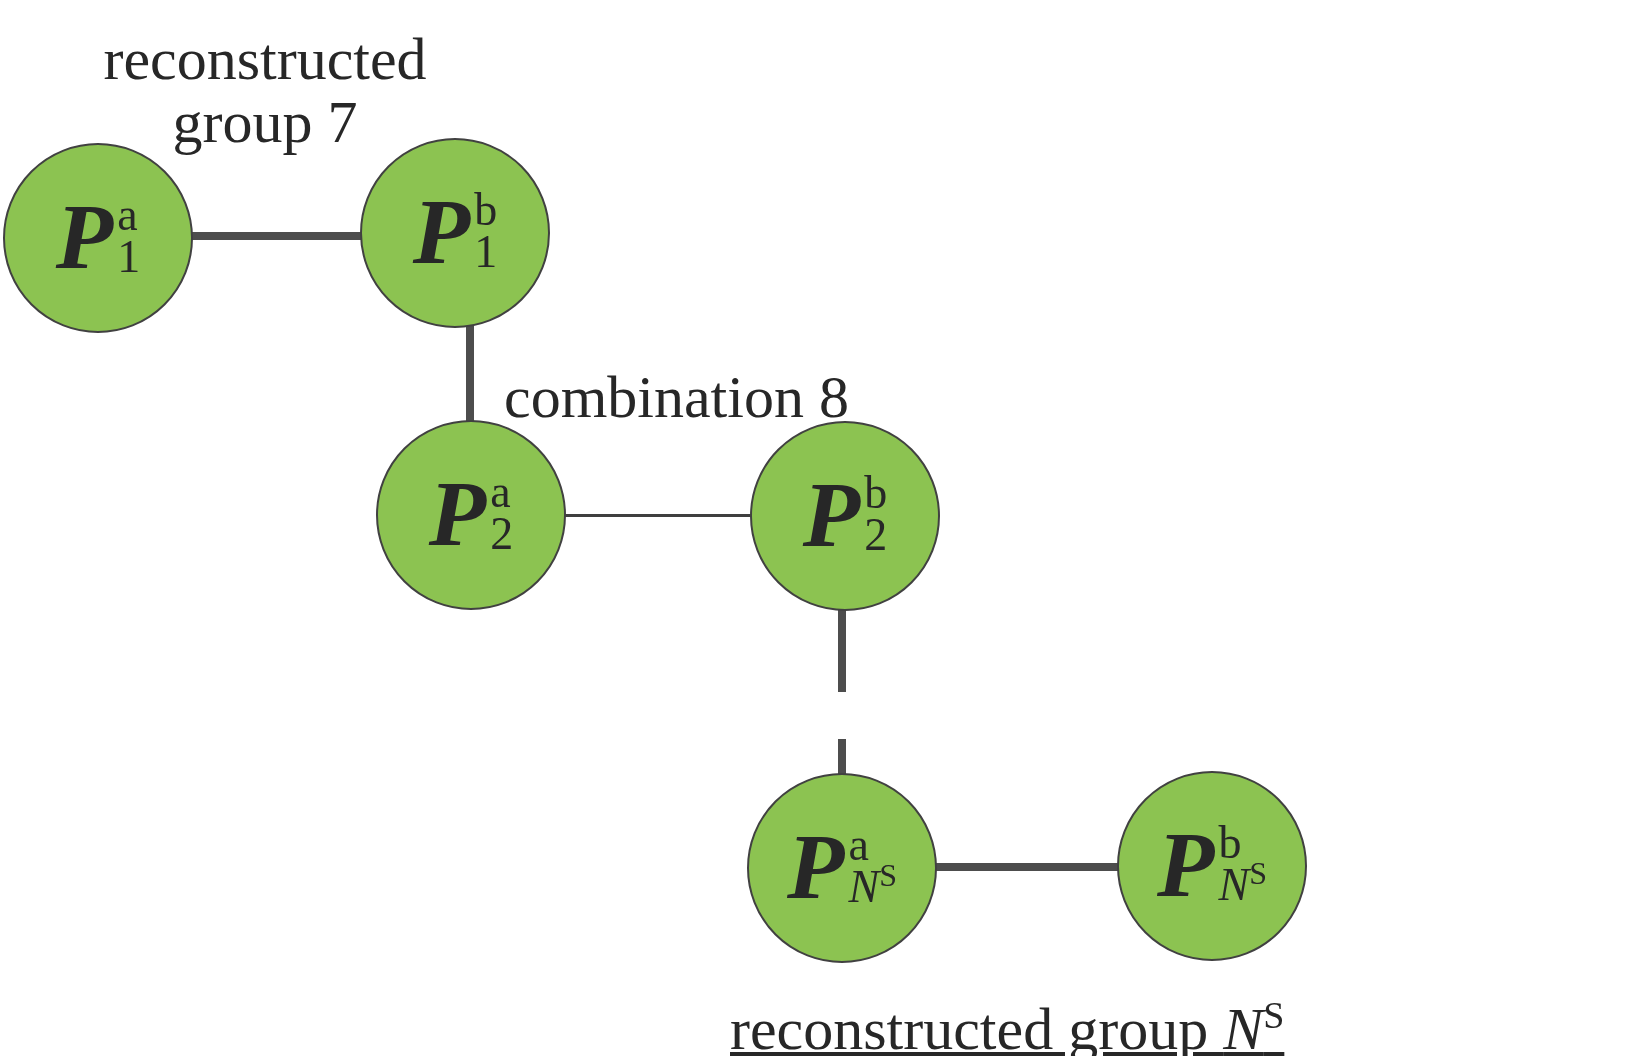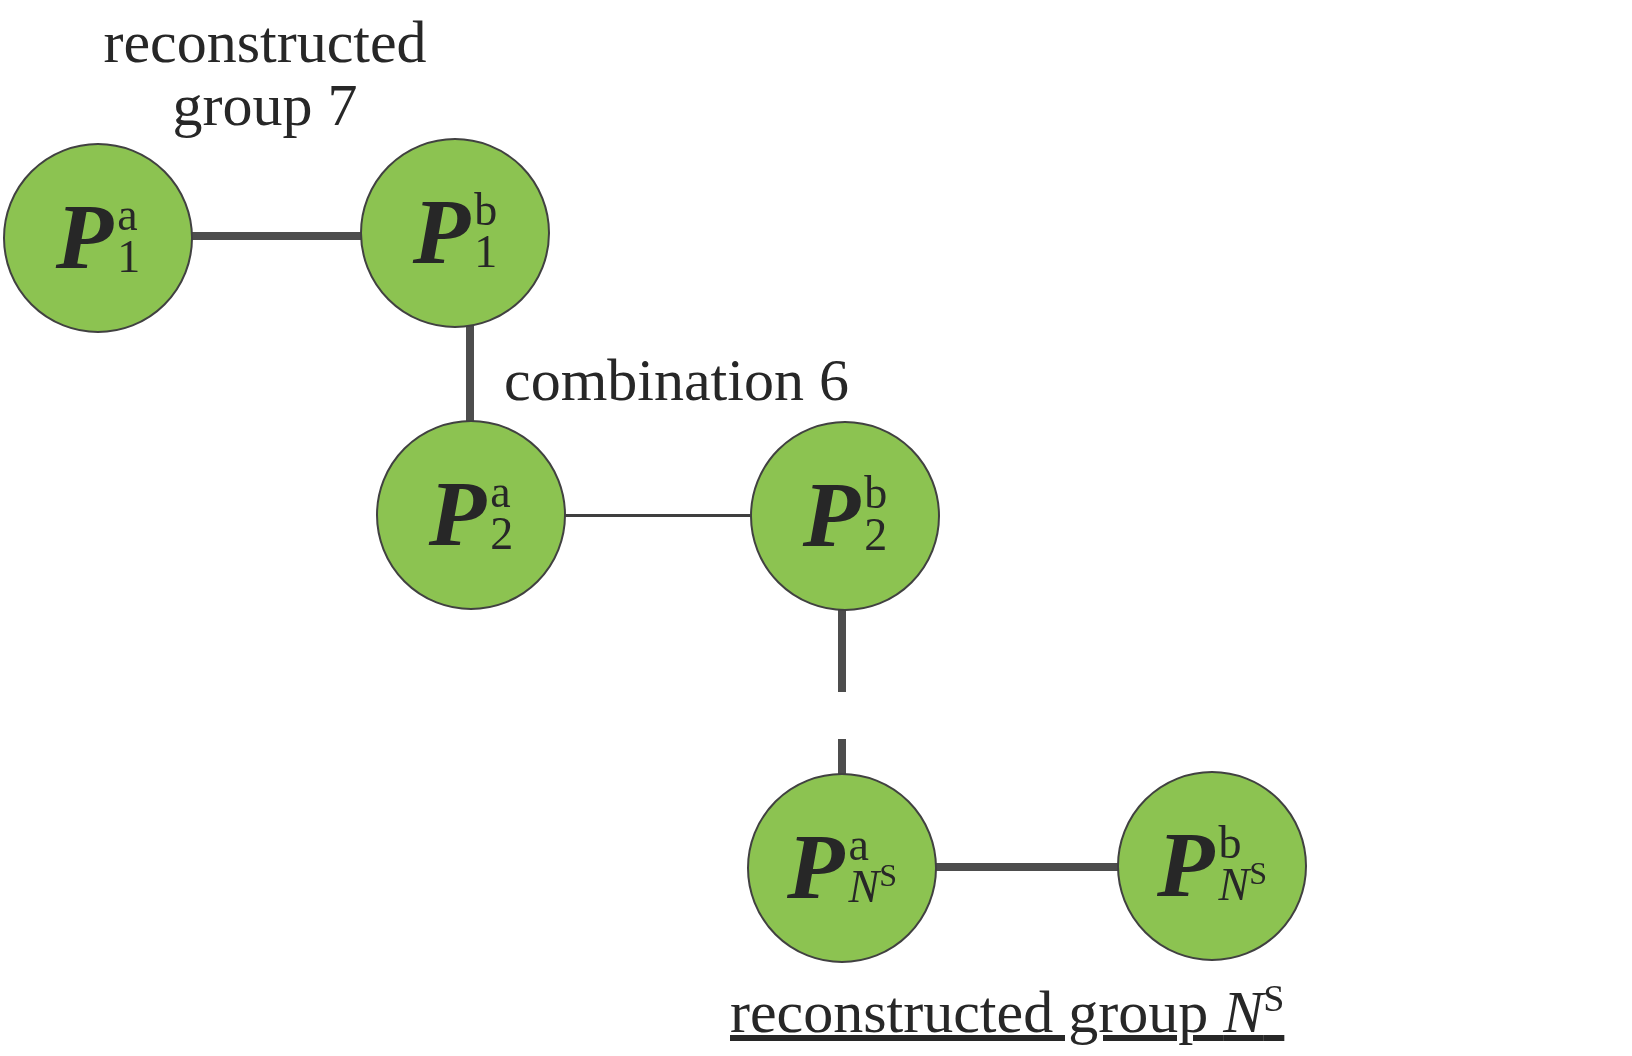--- a/index.html
+++ b/index.html
@@ -34,20 +34,21 @@
   .ssub i{font-style:italic;}
   .ssub sup{font-size:32px;line-height:0;vertical-align:super;}
   
   .edge{position:absolute;background:var(--edge_color,#4d4d4d);}
   .edge.thin{background:var(--thin_edge_color,#3f3f3f);}
   
   .lbl{
     position:absolute;
     font-size:60px;line-height:60px;
     white-space:nowrap;
+    margin-top:17px;
   }
   .lbl sup{font-size:38px;line-height:0;}
   .lbl i{font-style:italic;}
   .lbl.two-line{text-align:center;line-height:63px;white-space:normal;}
 </style>
 </head>
 <body>
 
 <div class="canvas">
 
@@ -116,19 +117,19 @@
           <span class="ssub"><span></span><i>N</i><sup>S</sup></span>
         </span>
       </span>
   </div>
 
   <div class="lbl two-line" style="left:30px;top:11px;width:470px;">
     <div>reconstructed</div>
     <div>group 7</div>
   </div>
 
-  <div class="lbl" style="left:504px;top:350px;">combination 6</div>
+  <div class="lbl" style="left:504px;top:350px;">combination 8</div>
 
 
 
   <div class="lbl" style="left:730px;top:982px;text-decoration:underline;"><span>reconstructed group </span><i>N</i><sup>S</sup></div>
 
 </div>
 
 </body></html>

